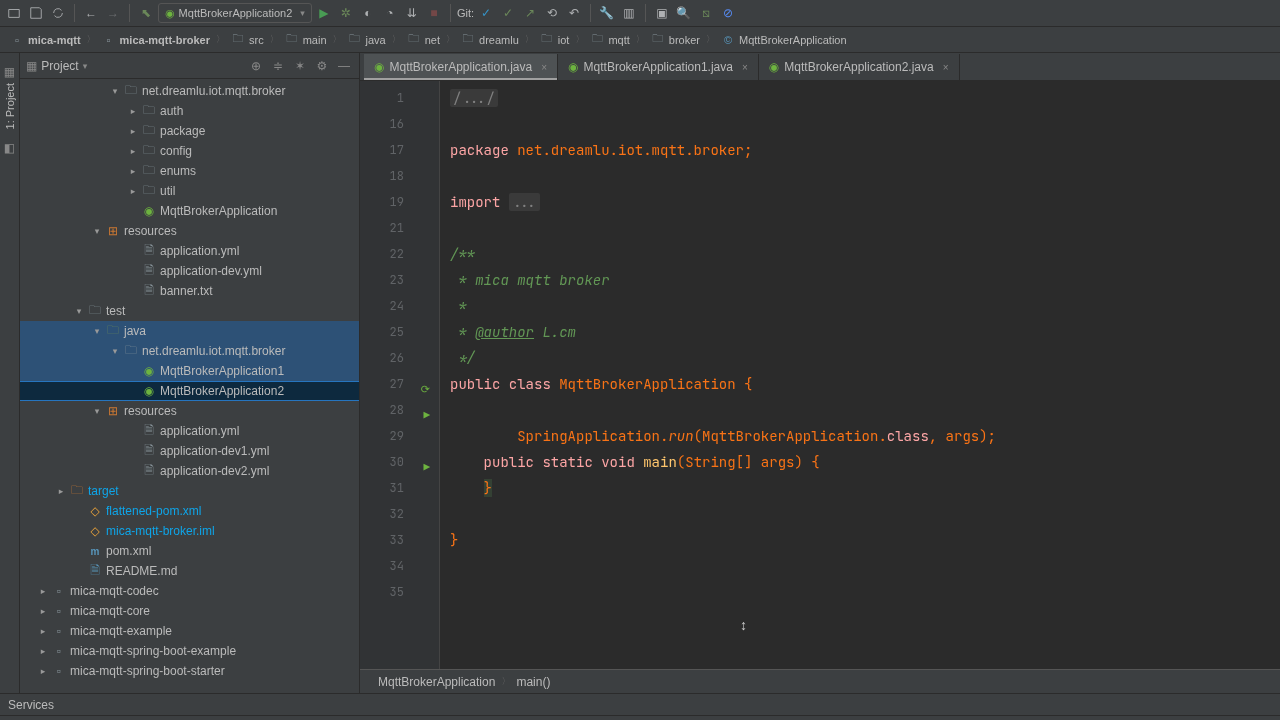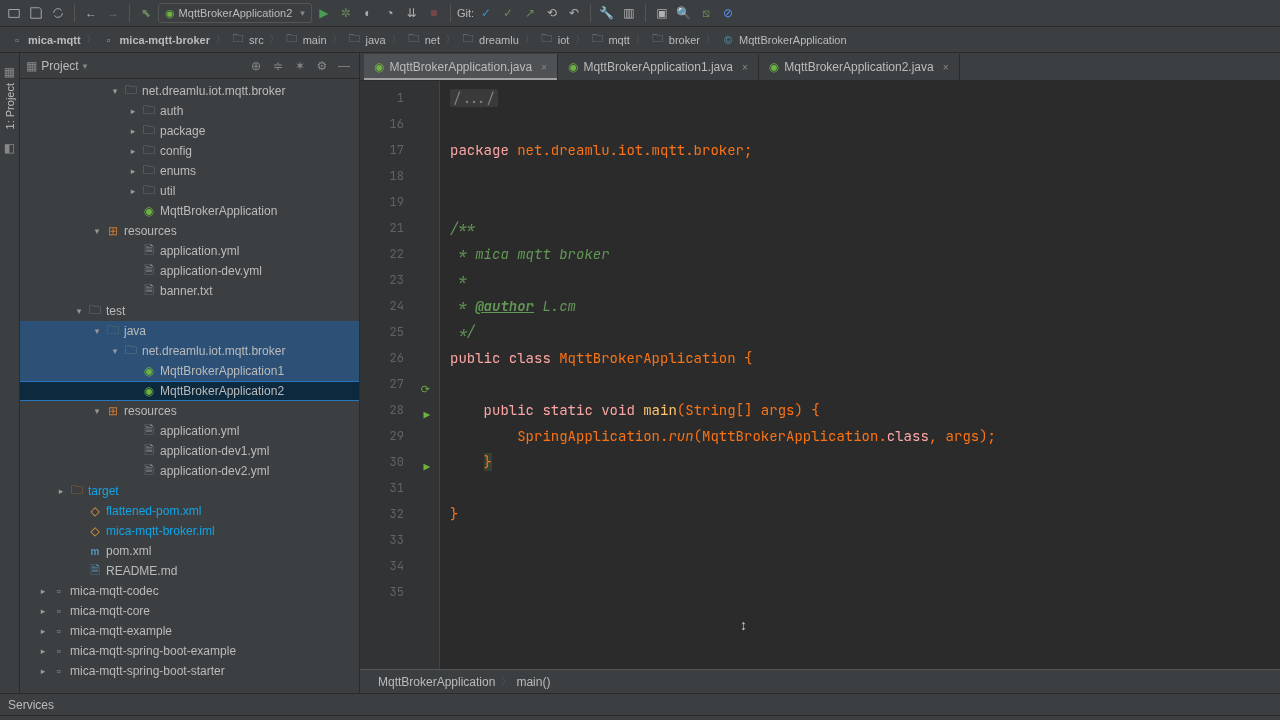--- a/index.html
+++ b/index.html
@@ -44,21 +44,21 @@
 .gutter .ln { height:26px; line-height:26px; padding-right:8px; position:relative; }
 .gutter .gi { position:absolute; right:-18px; top:5px; color:#6db33f; font-size:11px; }
 .iconstrip { width:28px; background:#313335; border-right:1px solid #444; }
 .code { flex:1; background:#2b2b2b; font-family:"JetBrains Mono",Consolas,monospace; font-size:14px; padding:4px 0 0 10px; }
 .code .l { height:26px; line-height:26px; white-space:pre; }
 .c-kw { color:#fca5a5; }
 .c-doc { color:#629755; font-style:italic; }
 .c-ann { color:#bbb529; }
 .c-id { color:#f97316; }
 .c-mtd { color:#ffc66d; }
-.c-tag { color:#629755; font-style:italic; text-decoration:underline; font-weight:bold; }
+.c-tag { color:#629755; font-style:italic; text-decoration:underline; font-weight:normal; }
 .c-fold { background:#3a3a3a; color:#808080; padding:0 3px; border-radius:2px; }
 .ed-crumb { height:24px; border-top:1px solid #555; background:#3c3f41; display:flex; align-items:center; padding-left:18px; gap:6px; font-size:12px; color:#bbb; }
 .ed-crumb .sep { color:#666; font-size:9px; }
 .status { height:22px; background:#3c3f41; border-top:1px solid #2b2b2b; display:flex; align-items:center; padding:0 8px; font-size:12px; color:#bbb; }
 .bottom-tools { height:28px; background:#3c3f41; border-top:1px solid #2b2b2b; display:flex; align-items:center; padding:0 8px; gap:10px; }
 .run-ico { color:#499c54; }
 .cursor-split { position:absolute; font-size:14px; color:#ccc; }
 </style>
 </head>
 <body>
@@ -466,30 +466,31 @@
           <div class="ln">33</div>
           <div class="ln">34</div>
           <div class="ln">35</div>
         </div>
       <div class="iconstrip"></div>
       <div class="code" id="code">
           <div class="l"><span class="c-fold">/.../</span></div>
           <div class="l"></div>
           <div class="l"><span class="c-kw">package</span> <span class="c-id">net.dreamlu.iot.mqtt.broker;</span></div>
           <div class="l"></div>
+          <div class="l"><span class="c-kw">import</span> <span class="c-fold">...</span></div>
           <div class="l"></div>
           <div class="l"><span class="c-doc">/**</span></div>
           <div class="l"><span class="c-doc"> * mica mqtt broker</span></div>
           <div class="l"><span class="c-doc"> *</span></div>
           <div class="l"><span class="c-doc"> * </span><span class="c-tag">@author</span><span class="c-doc"> L.cm</span></div>
           <div class="l"><span class="c-doc"> */</span></div>
           <div class="l"><span class="c-kw">public class</span> <span class="c-id">MqttBrokerApplication {</span></div>
           <div class="l"></div>
+          <div class="l">        <span class="c-id">SpringApplication.</span><span class="c-id" style="font-style:italic">run</span><span class="c-id">(MqttBrokerApplication.</span><span class="c-kw">class</span><span class="c-id">, args);</span></div>
           <div class="l">    <span class="c-kw">public static void</span> <span class="c-mtd">main</span><span class="c-id">(String[] args) {</span></div>
-          <div class="l">        <span class="c-id">SpringApplication.</span><span class="c-id" style="font-style:italic">run</span><span class="c-id">(MqttBrokerApplication.</span><span class="c-kw">class</span><span class="c-id">, args);</span></div>
           <div class="l">    <span class="c-id" style="background:#344134">}</span></div>
           <div class="l"></div>
           <div class="l"><span class="c-id">}</span></div>
           <div class="l"></div>
         </div>
       <span class="cursor-split" style="left:380px;bottom:36px">↕</span>
     </div>
     <div class="ed-crumb" id="edc">
         <span>MqttBrokerApplication</span>
         <span class="sep">〉</span>

